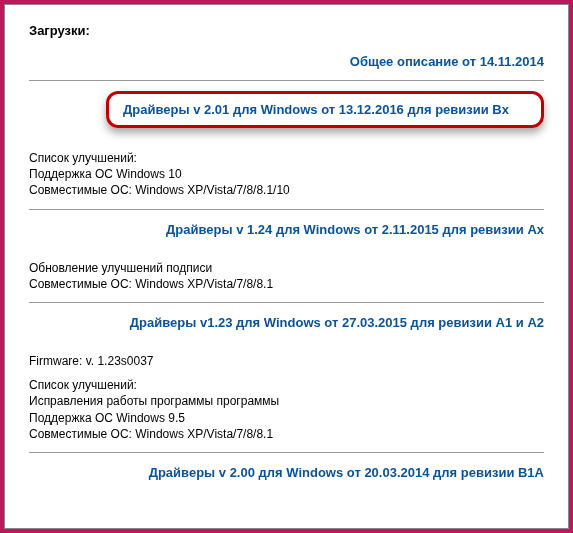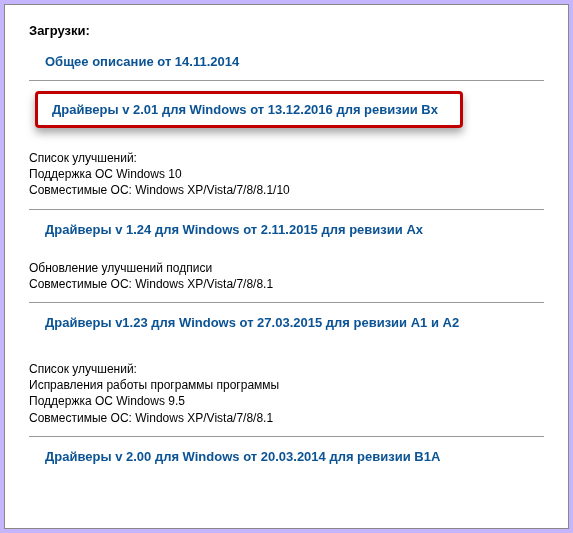--- a/index.html
+++ b/index.html
@@ -6,51 +6,52 @@
       margin: 0;
       padding: 0;
       font-family: Arial, Helvetica, sans-serif;
       background: #d9d9d9;
     }
     .outer-wrapper {
       width: 573px;
       height: 533px;
       box-sizing: border-box;
       padding: 4px;
-      background: #c4b5fd;
+      background: #be185d;
     }
     .panel {
       background: #fff;
       width: 100%;
       height: 100%;
       box-sizing: border-box;
       padding: 18px 24px 10px 24px;
       border: 1px solid #888;
       overflow: hidden;
     }
     .heading {
       font-size: 13px;
       font-weight: bold;
       color: #000;
       margin-bottom: 14px;
     }
     .link-block {
       margin: 10px 0 8px 16px;
+      text-align: right;
     }
     .link {
       color: #0b5394;
       font-weight: bold;
       font-size: 13px;
       cursor: pointer;
     }
     .highlighted {
       display: inline-block;
       border: 3px solid #c00000;
-      border-radius: 4px;
-      padding: 8px 22px 8px 14px;
+      border-radius: 12px;
+      padding: 8px 32px 8px 14px;
       box-shadow: 0 5px 8px rgba(0,0,0,0.35);
       margin-left: -10px;
     }
     .desc {
       font-size: 12px;
       color: #000;
       margin-top: 22px;
       line-height: 1.35;
     }
     hr.sep {
@@ -90,20 +91,21 @@
     <div class="desc">
       <div>Обновление улучшений подписи</div>
       <div>Совместимые ОС: Windows XP/Vista/7/8/8.1</div>
     </div>
     <hr class="sep">
 
     <div class="link-block">
       <span class="link">Драйверы v1.23 для Windows от 27.03.2015 для ревизии A1 и A2</span>
     </div>
     <div class="desc">
+      <div>Firmware: v. 1.23s0037</div>
       <div class="gap"></div>
       <div>Список улучшений:</div>
       <div>Исправления работы программы программы</div>
       <div>Поддержка ОС Windows 9.5</div>
       <div>Совместимые ОС: Windows XP/Vista/7/8/8.1</div>
     </div>
     <hr class="sep">
 
     <div class="link-block">
       <span class="link">Драйверы v 2.00 для Windows от 20.03.2014 для ревизии B1A</span>

